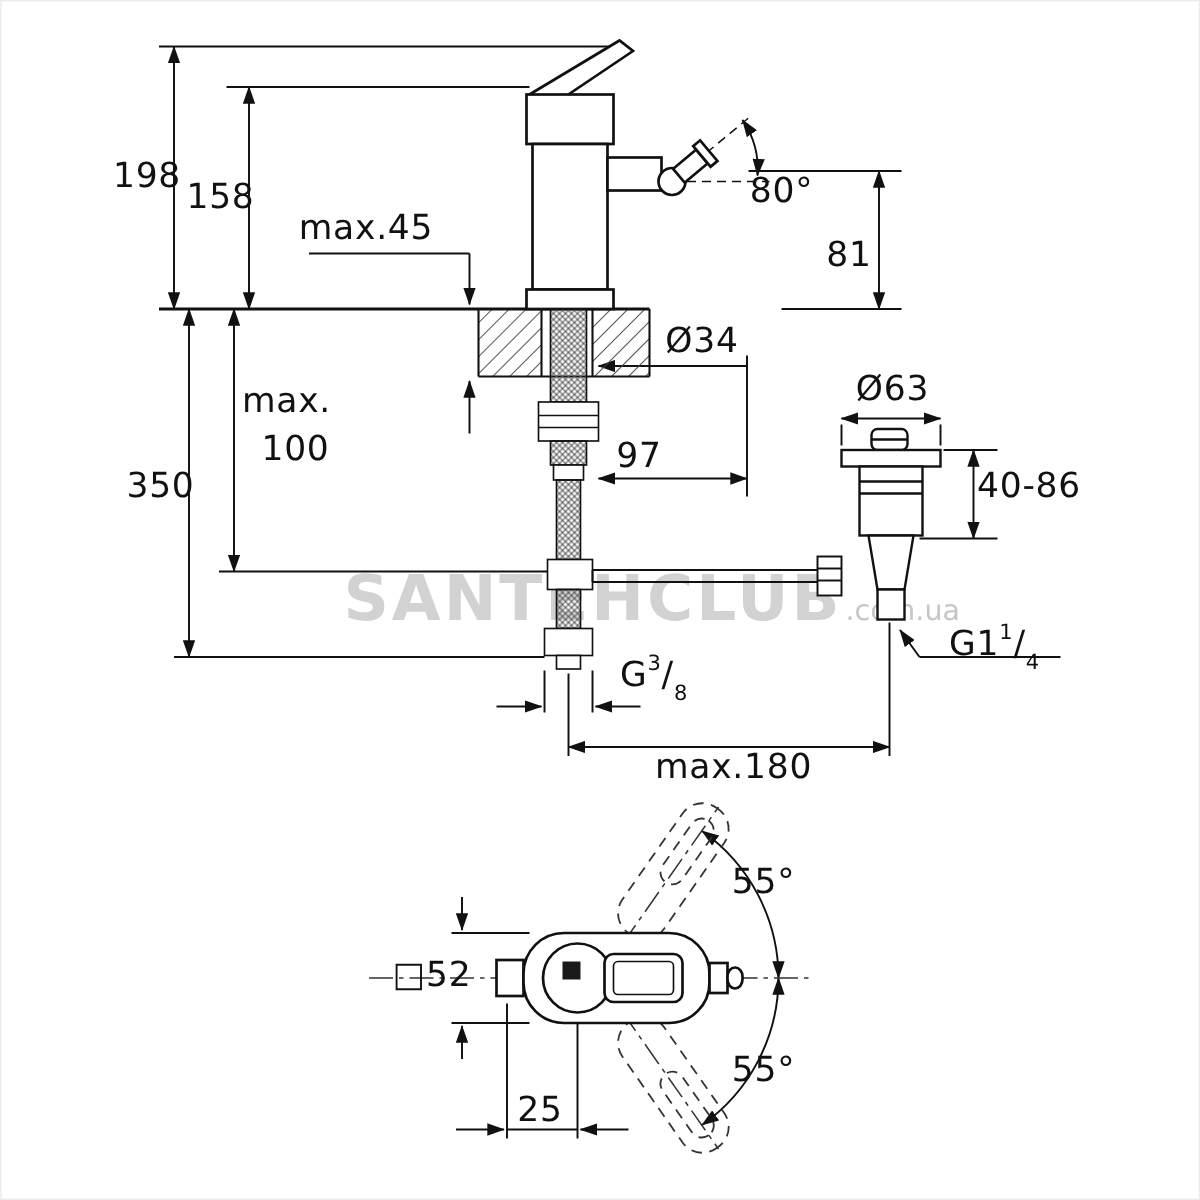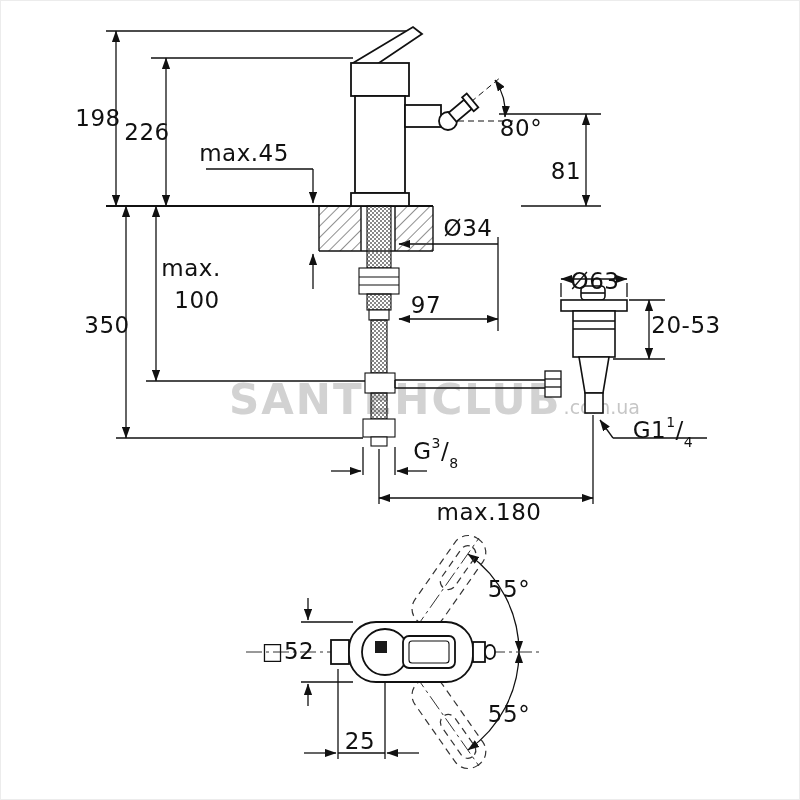--- a/index.html
+++ b/index.html
@@ -194,31 +194,31 @@
       <circle cx="384" cy="651" r="23"></circle>
       <rect x="374" y="640" width="12" height="12" fill="#1a1a1a" stroke="none"></rect>
       <rect x="402" y="635" width="52" height="32" rx="6"></rect>
       <rect x="408" y="640" width="40" height="22" rx="3" stroke-width="1.1"></rect>
       <rect x="472" y="641" width="12" height="20"></rect>
       <rect x="484" y="644" width="10" height="14" rx="6"></rect>
     </g>
   </svg>
 
   <div class="lbl" style="left:97px;top:117px">198</div>
-  <div class="lbl" style="left:146px;top:131px">226</div>
+  <div class="lbl" style="left:146px;top:131px">158</div>
   <div class="lbl" style="left:243px;top:152px">max.45</div>
   <div class="lbl" style="left:520px;top:127px">80°</div>
   <div class="lbl" style="left:565px;top:170px">81</div>
   <div class="lbl" style="left:467px;top:227px">Ø34</div>
   <div class="lbl" style="left:190px;top:267px">max.</div>
   <div class="lbl" style="left:196px;top:299px">100</div>
   <div class="lbl" style="left:106px;top:324px">350</div>
   <div class="lbl" style="left:425px;top:304px">97</div>
-  <div class="lbl" style="left:594px;top:280px">Ø63</div>
-  <div class="lbl" style="left:685px;top:324px">20-53</div>
+  <div class="lbl" style="left:594px;top:259px">Ø63</div>
+  <div class="lbl" style="left:685px;top:324px">40-86</div>
 
   <div class="lbl" style="left:662px;top:430px">
     <span>G1</span><sup>1</sup><span>/</span><sub>4</sub>
   </div>
 
   <div class="lbl" style="left:435px;top:451px">
     <span>G</span><sup>3</sup><span>/</span><sub>8</sub>
   </div>
 
   <div class="lbl" style="left:488px;top:511px">max.180</div>

